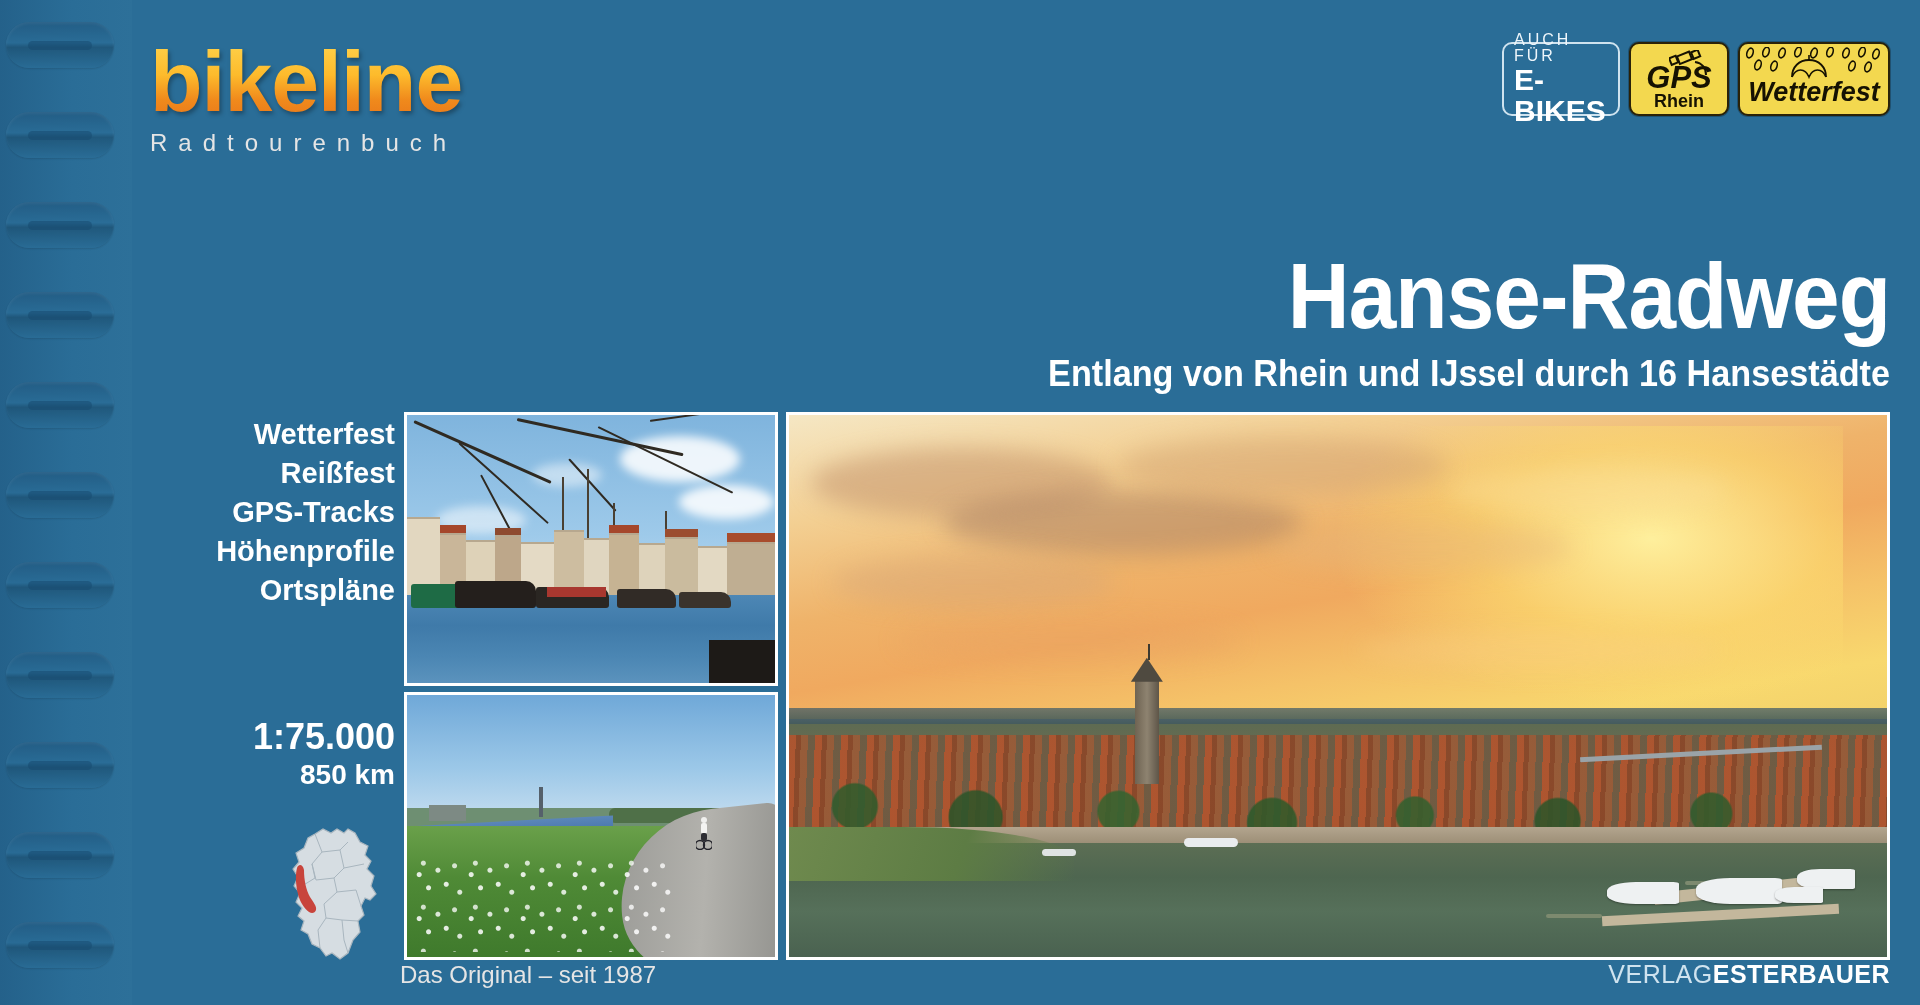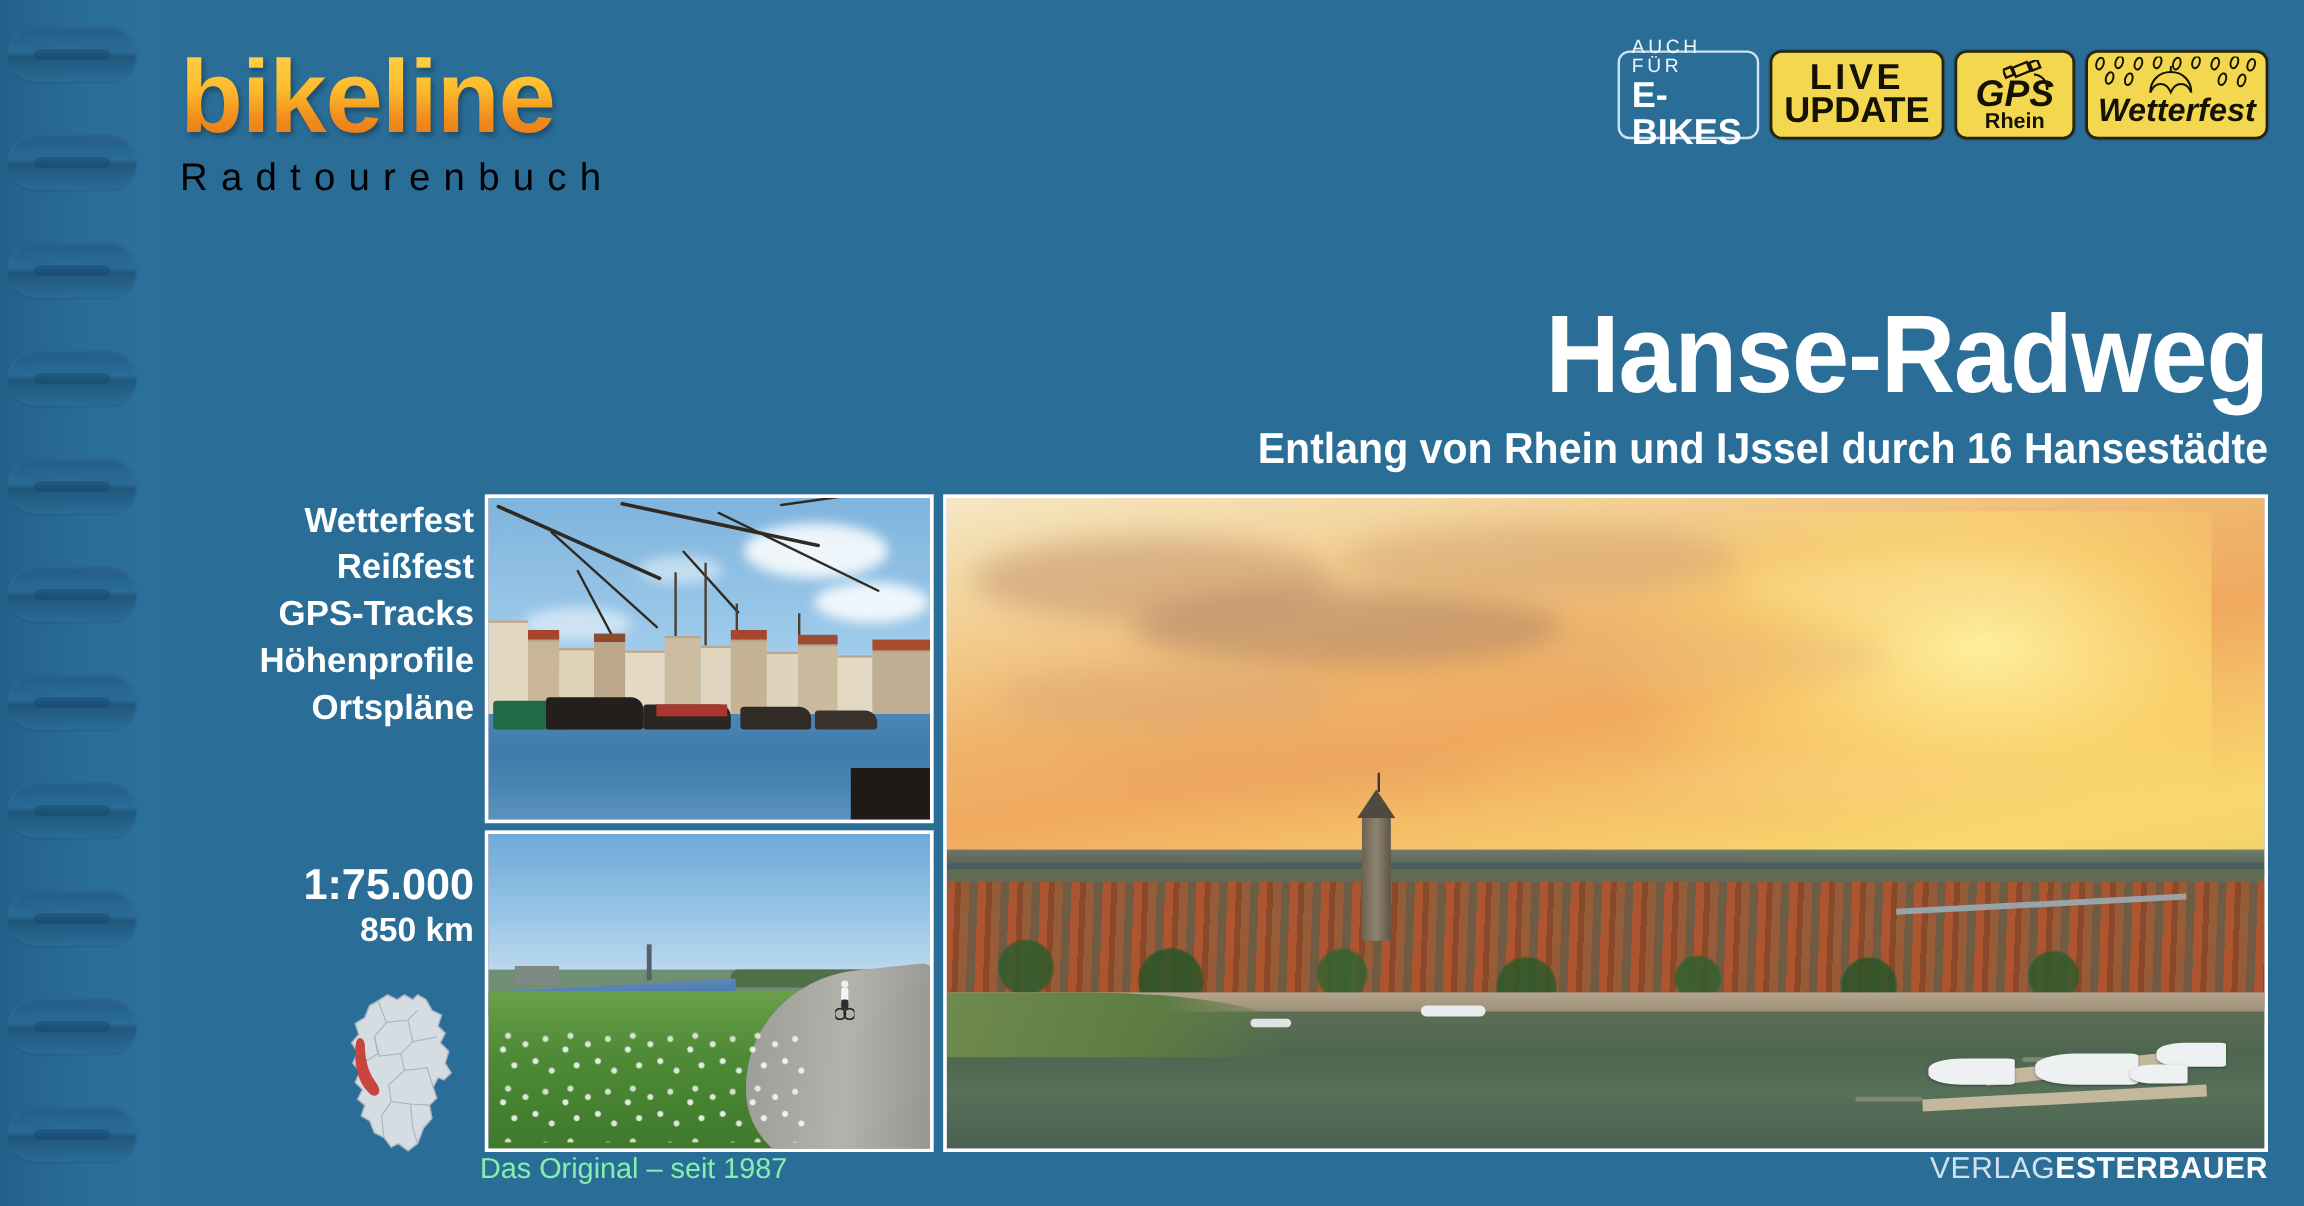--- a/index.html
+++ b/index.html
@@ -31,21 +31,21 @@
   .logo-wrap{position:absolute;left:150px;top:40px;}
   .logo-text{
     font-size:86px;font-weight:bold;letter-spacing:-1px;
     line-height:.96;
     background:linear-gradient(180deg,#ffd34d 0%,#fdbb2c 42%,#f08a1c 72%,#e8761a 100%);
     -webkit-background-clip:text;background-clip:text;color:transparent;
     -webkit-text-fill-color:transparent;
     filter:drop-shadow(2px 3px 2px rgba(0,0,0,.3));
   }
   .logo-sub{
-    margin-top:6px;color:#000000;font-size:32px;font-weight:500;
+    margin-top:6px;color:#e5e5e5;font-size:24px;font-weight:500;
     letter-spacing:11px;
   }
 
   
   .badges{position:absolute;right:30px;top:42px;display:flex;gap:9px;align-items:stretch;border-radius:12px;}
   .badge{
     position:relative;border-radius:10px;height:74px;
     display:flex;flex-direction:column;align-items:center;justify-content:center;
     padding:0 10px;
   }
@@ -93,21 +93,21 @@
     position:absolute;left:150px;top:718px;width:245px;text-align:right;color:#ffffff;
   }
   .scale-main{font-size:36px;font-weight:bold;line-height:1.05;}
   .scale-km{font-size:28px;font-weight:bold;line-height:1.2;margin-top:2px;}
 
   
   .mapinset{position:absolute;left:282px;top:820px;width:118px;height:145px;}
 
   
   .footer-left{
-    position:absolute;left:400px;bottom:16px;color:#86efac;font-size:24px;
+    position:absolute;left:400px;bottom:16px;color:#e5e5e5;font-size:24px;
   }
   .footer-right{
     position:absolute;right:30px;bottom:16px;font-size:25px;letter-spacing:.5px;
   }
   .footer-right .verlag{color:#cfe3ef;font-weight:400;}
   .footer-right .ester{color:#ffffff;font-weight:bold;}
 
   
   .photo{position:absolute;border:3px solid #ffffff;overflow:hidden;background:#88a;}
   #photo-harbor{left:404px;top:412px;width:374px;height:274px;}
@@ -210,24 +210,20 @@
     <div class="logo-sub">Radtourenbuch</div>
   </div>
 
   <div class="badges">
 
     <div class="badge ebike">
       <div class="l1">AUCH FÜR</div>
       <div class="l2">E-BIKES</div>
     </div>
 
-    <div class="badge yellow live">
-      <div class="l1">LIVE</div>
-      <div class="l2">UPDATE</div>
-    </div>
 
     <div class="badge yellow gps">
       <span class="gpsicon">
         <svg width="48" height="26" viewBox="0 0 48 26">
           <g fill="none" stroke="#161202" stroke-width="2">
             <rect x="9" y="4" width="13" height="8" transform="rotate(-22 15 8)"></rect>
             <rect x="1" y="7" width="7" height="7" transform="rotate(-22 4 10)"></rect>
             <rect x="23" y="1" width="7" height="7" transform="rotate(-22 26 4)"></rect>
             <path d="M26 12c7 1 11 6 11 13"></path>
           </g>

